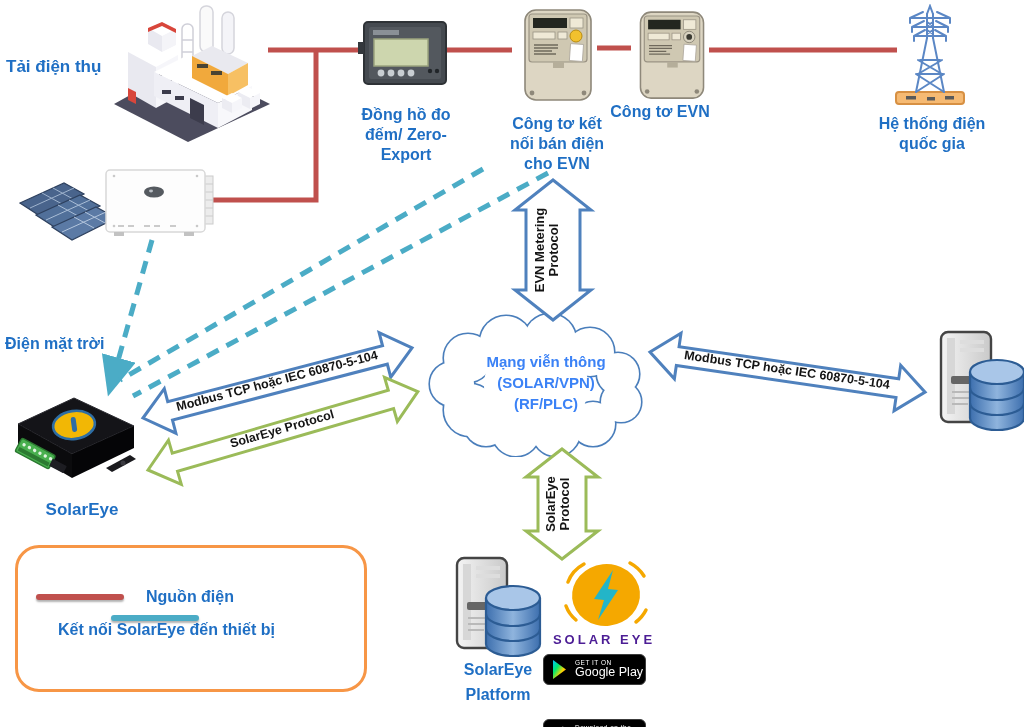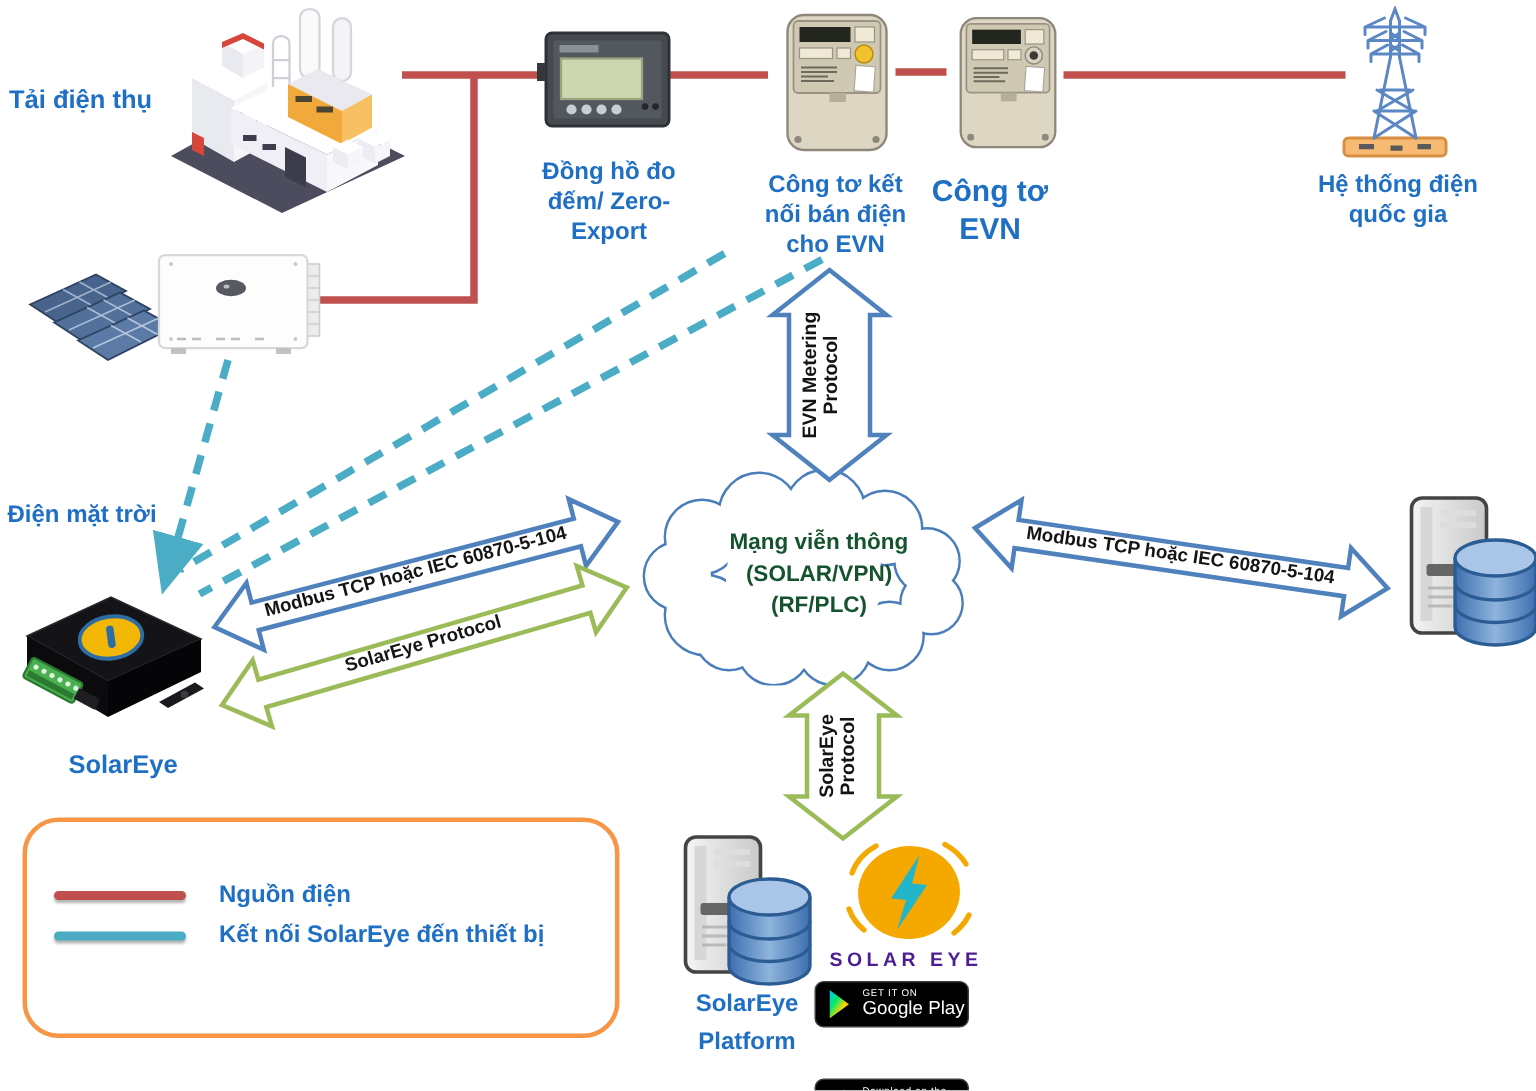--- a/index.html
+++ b/index.html
@@ -6,23 +6,23 @@
   .canvas{position:relative;width:1024px;height:727px;background:#fff;overflow:hidden;
           font-family:"Liberation Sans",sans-serif;}
   .layer{position:absolute;left:0;top:0;width:1024px;height:727px;pointer-events:none;}
   .icon{position:absolute;}
   .lbl{position:absolute;color:#1F6FC4;font-weight:bold;line-height:1.25;}
   .lbl.center{text-align:center;}
   .arrow-lbl{position:absolute;color:#141414;font-weight:bold;text-align:center;
              transform-origin:50% 50%;white-space:nowrap;}
   .arrow-lbl.vert{white-space:normal;line-height:1.08;}
   .cloud-text{position:absolute;left:460px;top:351px;width:172px;text-align:center;
-              color:#14532d;font-weight:600;font-size:15px;line-height:1.4;}
+              color:#3b82f6;font-weight:600;font-size:15px;line-height:1.4;}
   .legend-box{position:absolute;left:15px;top:545px;width:346px;height:141px;
-              border:3px solid #F79646;border-radius:24px;padding-left:46px;}
+              border:3px solid #F79646;border-radius:24px;}
   .legend-row{position:absolute;display:flex;align-items:center;}
   .legend-swatch{width:88px;height:6px;border-radius:3px;box-shadow:0 2px 2px rgba(0,0,0,.3);}
   .legend-lbl{margin-left:22px;color:#1F6FC4;font-weight:bold;font-size:16px;}
   .badge{position:absolute;width:103px;height:31px;background:#000;border-radius:6px;
          display:flex;align-items:center;padding:0 0 0 9px;box-sizing:border-box;
          border:1px solid #3c3c3c;}
   .badge .txt{margin-left:8px;color:#fff;line-height:1.05;}
   .badge .tagline{font-size:6.5px;letter-spacing:.5px;display:block;}
   .badge .store{font-size:12.5px;font-weight:500;display:block;}
   .wordmark{position:absolute;left:548px;top:632px;width:112px;text-align:center;
@@ -334,21 +334,21 @@
 
     <polygon points="0,0 28,-23 28,-9.5 250,-9.5 250,-23 278,0 250,23 250,9.5 28,9.5 28,23" transform="translate(650,352) rotate(8.3)" fill="#ffffff" stroke="#4F81BD" stroke-width="3"></polygon>
 
     <polygon points="0,0 28,-36 28,-24 82,-24 82,-36 110,0 82,36 82,24 28,24 28,36" transform="translate(562,449) rotate(90)" fill="#ffffff" stroke="#9BBB59" stroke-width="3"></polygon>
   </svg>
 
   <div class="lbl" style="left:6px;top:56px;width:110px;font-size:17px;">Tải điện thụ</div>
   <div class="lbl" style="left:5px;top:334px;width:120px;font-size:16px;">Điện mặt trời</div>
   <div class="lbl center" style="left:502px;top:114px;width:110px;font-size:16px;">Công tơ kết nối bán điện cho EVN</div>
   <div class="lbl center" style="left:351px;top:105px;width:110px;font-size:16px;">Đồng hồ đo đếm/ Zero-Export</div>
-  <div class="lbl center" style="left:607px;top:116px;width:106px;font-size:20px;">Công tơ EVN</div>
+  <div class="lbl center" style="left:607px;top:102px;width:106px;font-size:16px;">Công tơ EVN</div>
   <div class="lbl center" style="left:867px;top:114px;width:130px;font-size:16px;">Hệ thống điện quốc gia</div>
   <div class="lbl center" style="left:32px;top:499px;width:100px;font-size:17px;">SolarEye</div>
   <div class="lbl center" style="left:448px;top:658px;width:100px;font-size:16px;line-height:1.55;">SolarEye Platform</div>
 
   <div class="cloud-text">
     <span>Mạng viễn thông</span><br>
     <span>(SOLAR/VPN)</span><br>
     <span>(RF/PLC)</span>
   </div>
 
@@ -356,21 +356,21 @@
   <div class="arrow-lbl" style="left:136px;top:374px;width:282px;font-size:12.5px;transform:rotate(-14.6deg);">Modbus TCP hoặc IEC 60870-5-104</div>
   <div class="arrow-lbl" style="left:141px;top:422px;width:282px;font-size:12.5px;transform:rotate(-16.2deg);">SolarEye Protocol</div>
   <div class="arrow-lbl" style="left:642px;top:363px;width:290px;font-size:12.5px;transform:rotate(8.3deg);">Modbus TCP hoặc IEC 60870-5-104</div>
   <div class="arrow-lbl vert" style="left:519px;top:486px;width:86px;height:36px;font-size:13px;transform:rotate(-90deg);">SolarEye Protocol</div>
 
   <div class="legend-box">
     <div class="legend-row" style="left:18px;top:40px;">
       <div class="legend-swatch" style="background:#C0504D;"></div>
       <div class="legend-lbl">Nguồn điện</div>
     </div>
-    <div class="legend-row" style="left:18px;top:67px;">
+    <div class="legend-row" style="left:18px;top:67px;flex-direction:column;">
       <div class="legend-swatch" style="background:#4BACC6;"></div>
       <div class="legend-lbl">Kết nối SolarEye đến thiết bị</div>
     </div>
   </div>
 
   <div class="badge" style="left:543px;top:654px;">
     <svg width="14" height="19" viewBox="0 0 14 19">
       <defs>
         <linearGradient id="gp" x1="0" y1="0" x2="1" y2="1">
           <stop offset="0" stop-color="#00C3FF"></stop>

